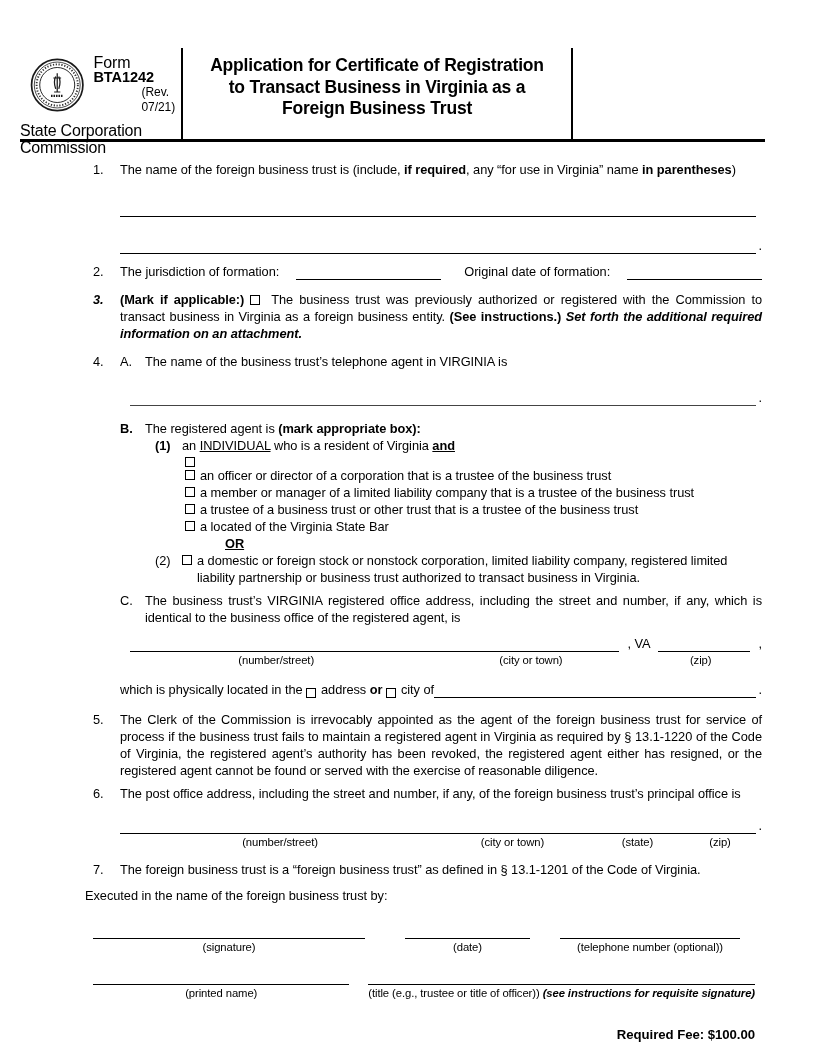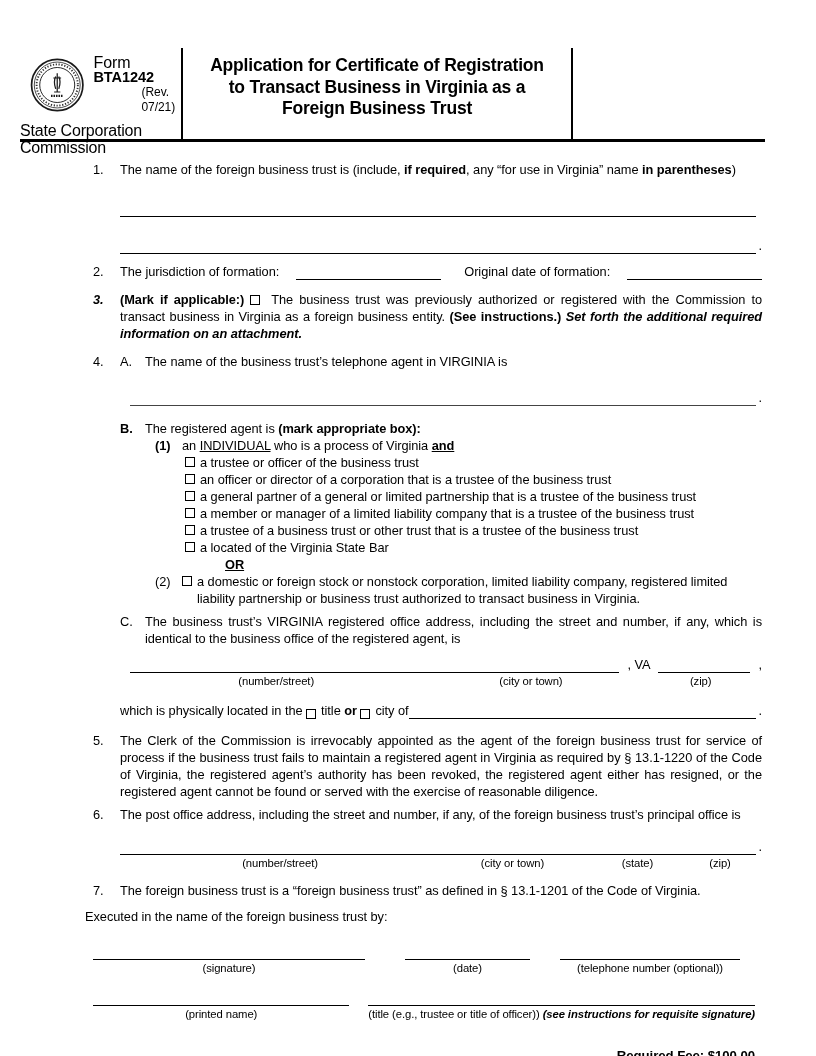--- a/index.html
+++ b/index.html
@@ -184,36 +184,31 @@
       <div class="sub b-sub">
         <div class="sub-letter b">B.</div>
         <div class="sub-body">
           <div><span>The registered agent is</span>
             <span class="b">(mark appropriate box):</span></div>
 
           <div class="opt1-row">
             <div class="opt-num">(1)</div>
             <div><span>an</span>
               <span class="u">INDIVIDUAL</span>
-              <span>who is a process of Virginia</span>
+              <span>who is a resident of Virginia</span>
               <span class="bu">and</span></div>
           </div>
 
           <div class="cb-list">
             <div class="cb-row">
               <span class="cb"></span>
-              <span>a trustee or officer of the business trust</span>
             </div>
             <div class="cb-row">
               <span class="cb"></span>
               <span>an officer or director of a corporation that is a trustee of the business trust</span>
-            </div>
-            <div class="cb-row">
-              <span class="cb"></span>
-              <span>a general partner of a general or limited partnership that is a trustee of the business trust</span>
             </div>
             <div class="cb-row">
               <span class="cb"></span>
               <span>a member or manager of a limited liability company that is a trustee of the business trust</span>
             </div>
             <div class="cb-row">
               <span class="cb"></span>
               <span>a trustee of a business trust or other trust that is a trustee of the business trust</span>
             </div>
             <div class="cb-row">
@@ -243,21 +238,21 @@
         <span class="period">,</span>
       </div>
       <div class="addr-labels small">
         <span class="w1 lbl-center">(number/street)</span>
         <span class="w2 lbl-center">(city or town)</span>
         <span class="w3 lbl-center">(zip)</span>
       </div>
       <div class="located-row">
         <span>which is physically located in the</span>&nbsp;
         <span class="cb"></span>
-        <span>title</span>&nbsp;
+        <span>address</span>&nbsp;
         <span class="b">or</span>&nbsp;
         <span class="cb"></span>
         <span>city of</span>
         <div class="rule"></div>
         <span class="period">.</span>
       </div>
     </div>
   </div>
 
   <div class="item item5">

